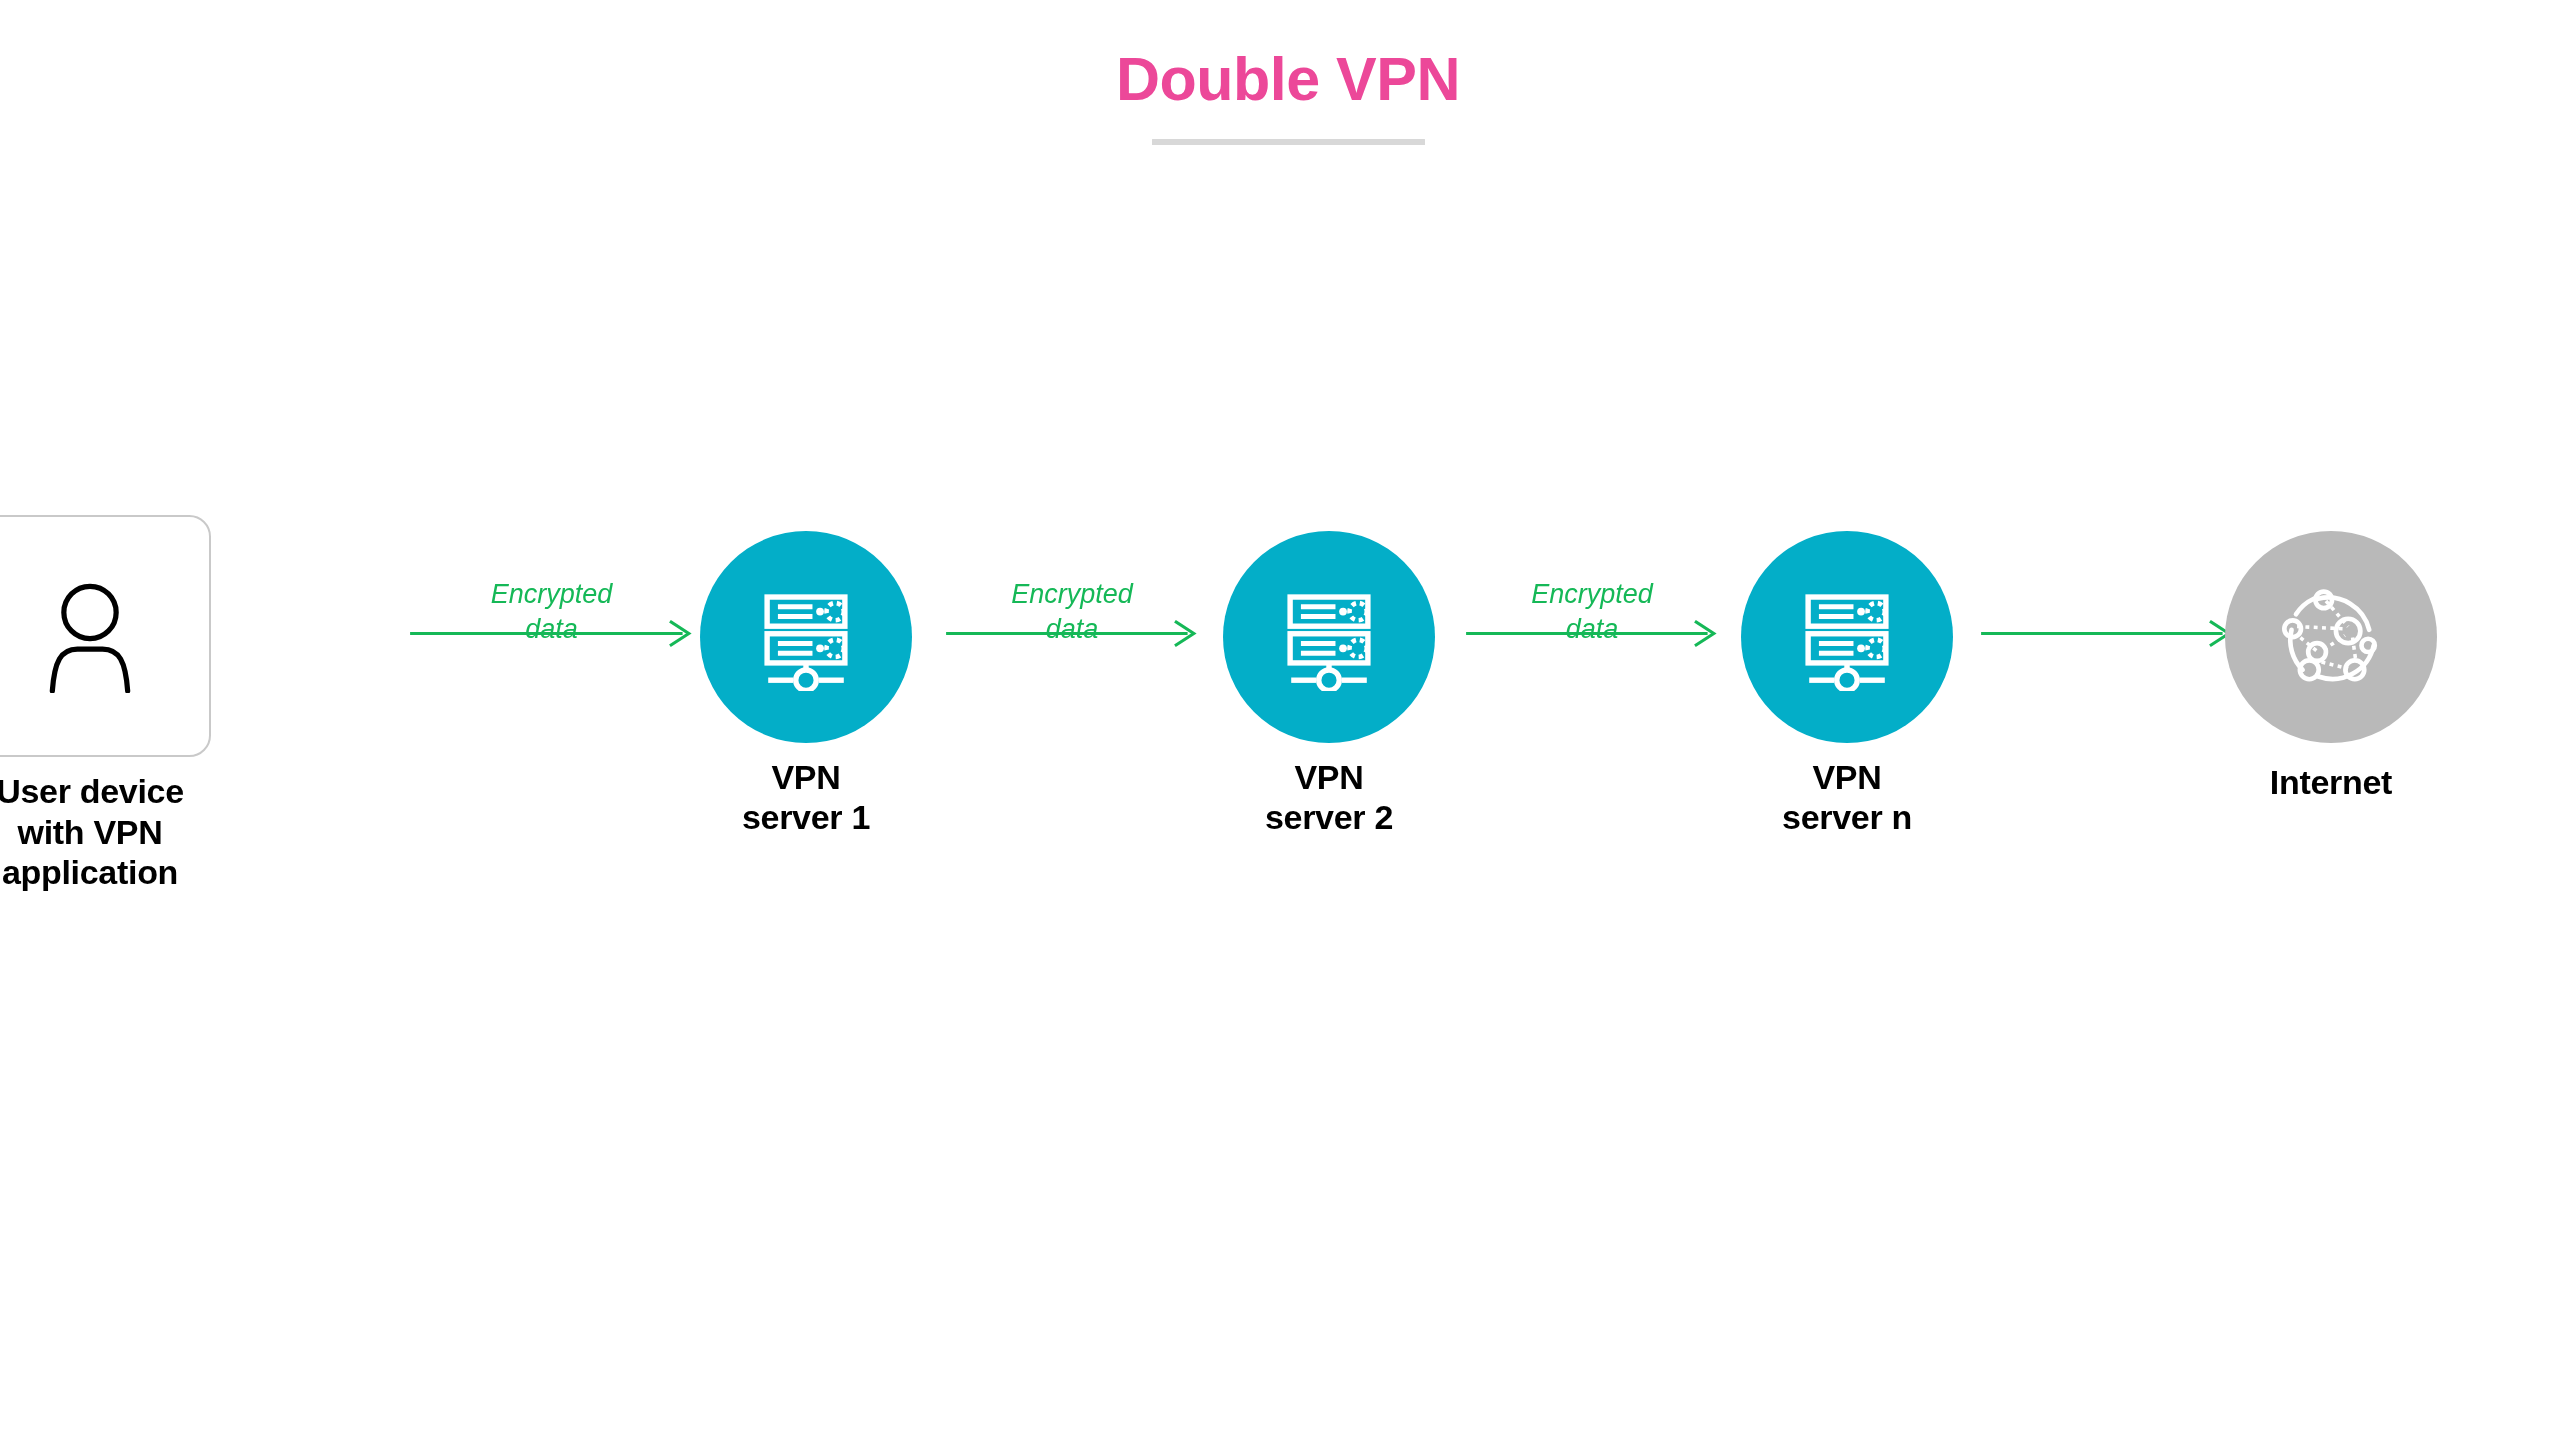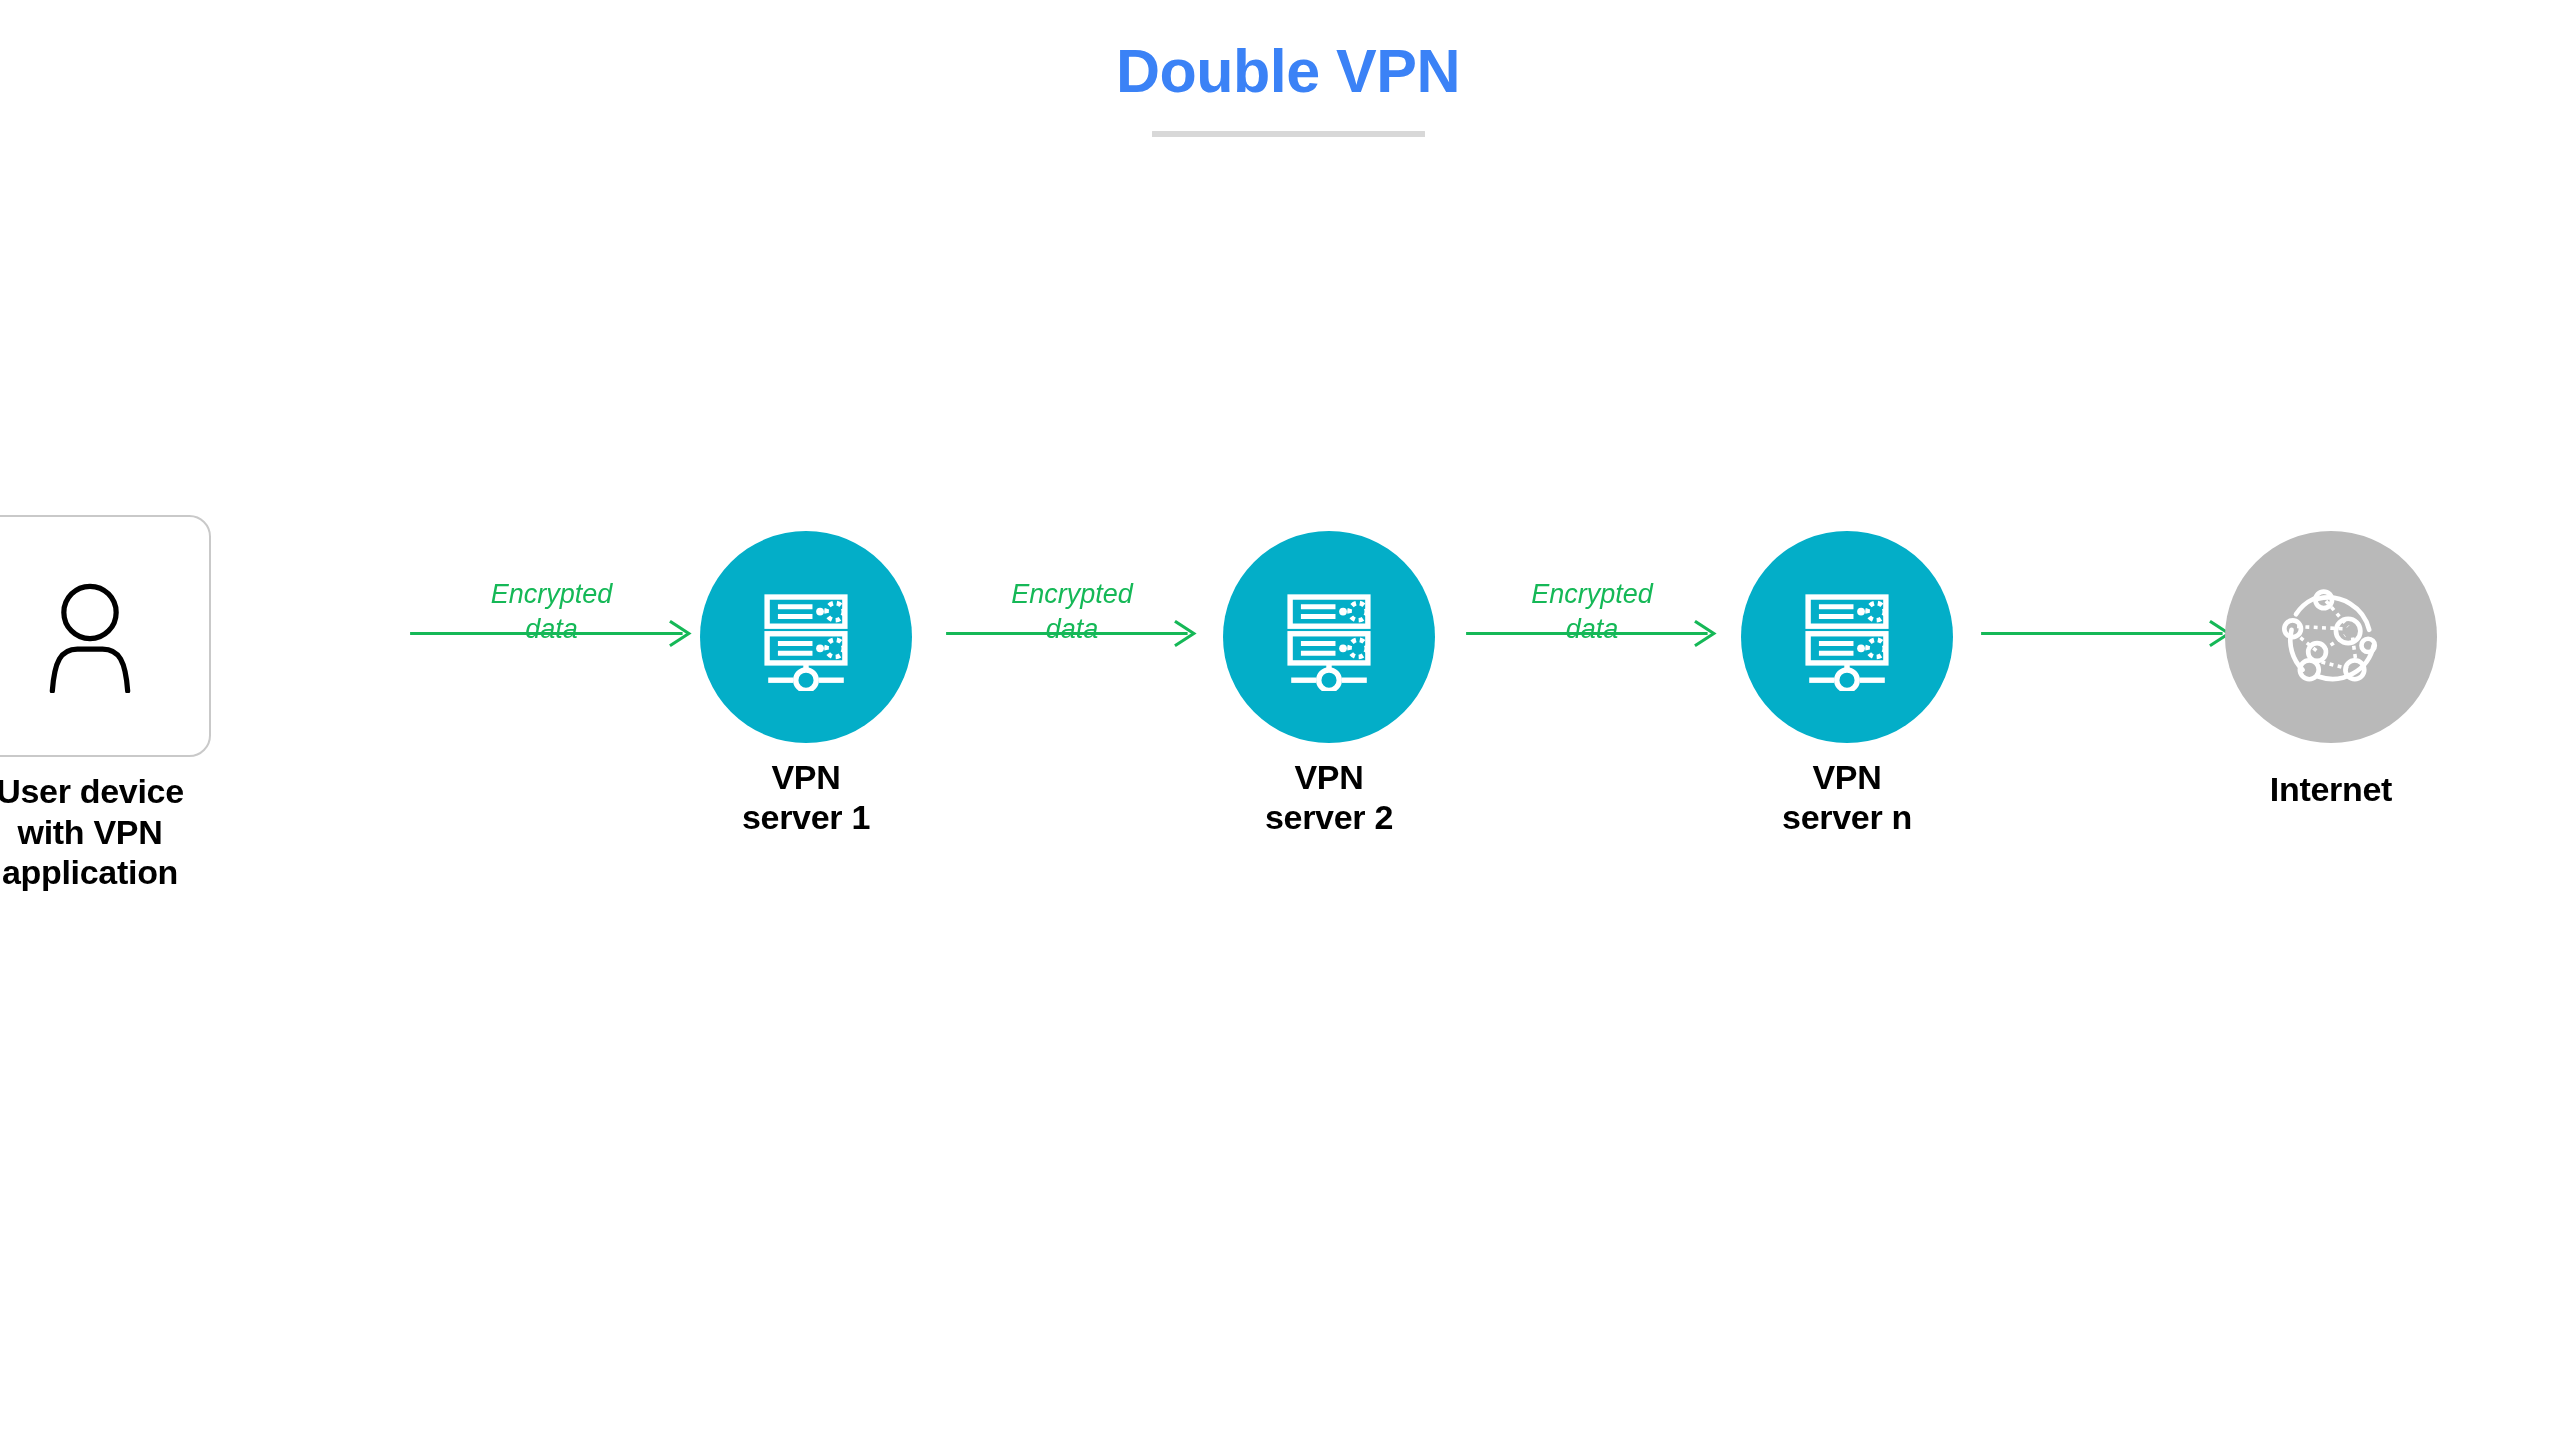--- a/index.html
+++ b/index.html
@@ -20,24 +20,24 @@
   #title-block {
     position: absolute;
     top: 31px;
     left: 0;
     width: 2576px;
     text-align: center;
   }
   #page-title {
     font-size: 61px;
     font-weight: bold;
-    color: #3b82f6;
+    color: #ec4899;
     letter-spacing: -0.5px;
     line-height: 1.05;
-    margin: 8px;
+    margin: 16px;
   }
   #title-divider {
     width: 273px;
     height: 5.7px;
     background: #d8d8d8;
     margin: 28px auto 0 auto;
     border-radius: 0.5px;
   }
 
   
@@ -87,21 +87,21 @@
   .node-label {
     margin-top: 14.4px;
     font-size: 34px;
     font-weight: bold;
     color: #000000;
     text-align: center;
     line-height: 1.18;
     letter-spacing: -0.3px;
     white-space: pre-line;
   }
-  .node-label.single-line { margin-top: 26px; }
+  .node-label.single-line { margin-top: 19px; }
 
   
   .arrow-group {
     position: absolute;
     top: 0;
     height: 258px;
   }
   .arrow-caption {
     position: absolute;
     bottom: 126px;

